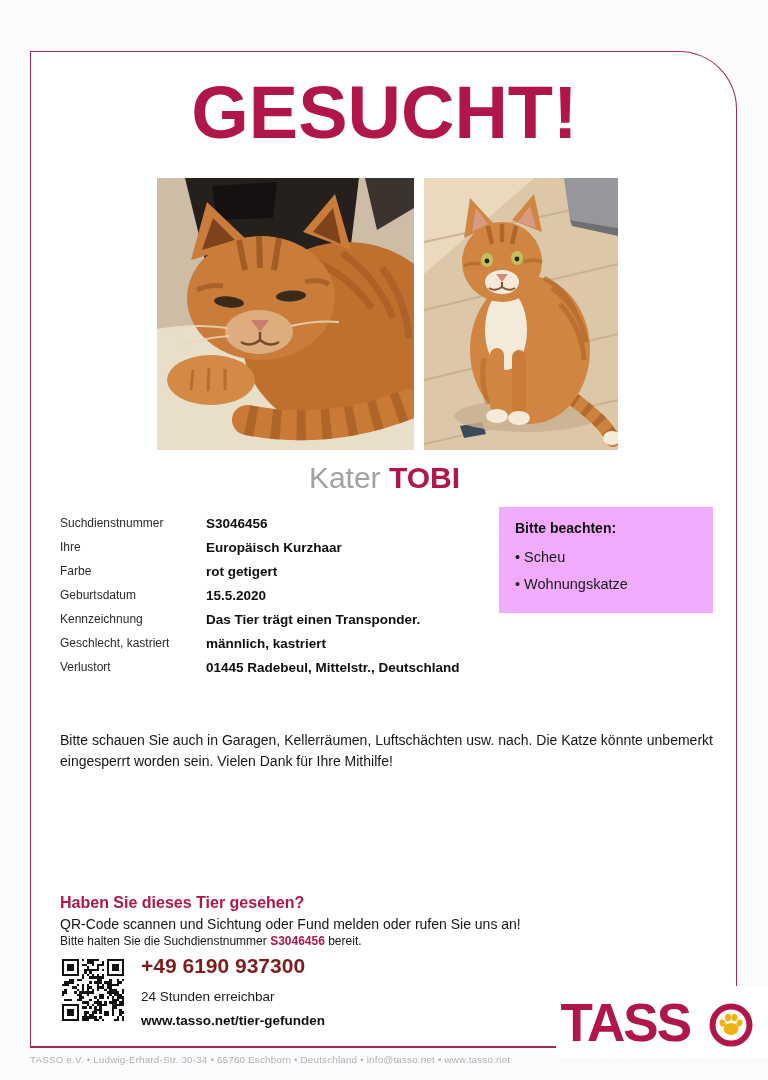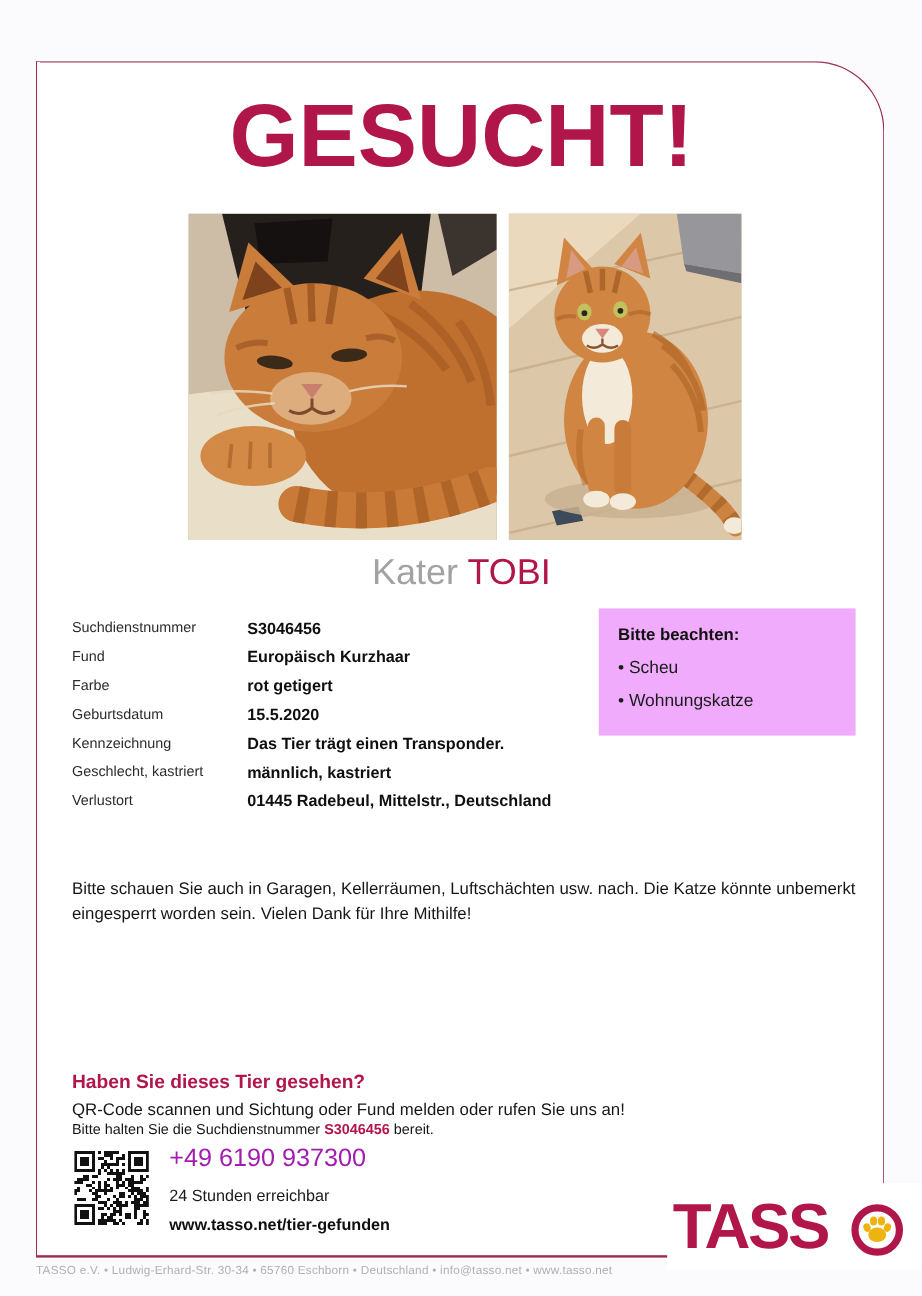--- a/index.html
+++ b/index.html
@@ -33,21 +33,21 @@
   .photo{position:absolute;top:178px;overflow:hidden;background:#d8c7b0;}
   .photo1{left:157px;width:257px;height:272px;}
   .photo2{left:424px;width:194px;height:272px;}
   .photo svg{display:block;}
 
   .pet-name{
     position:absolute;left:30px;top:460px;width:709px;
     text-align:center;font-size:30px;line-height:1.2;
   }
   .pet-name .prefix{color:#a2a2a2;font-weight:400;}
-  .pet-name .name{color:#b0164a;font-weight:400;}
+  .pet-name .name{color:#b0164a;font-weight:700;}
 
   .details{position:absolute;left:60px;top:515px;width:435px;}
   .detail-row{display:flex;align-items:flex-start;margin-bottom:6.5px;}
   .detail-label{
     width:146px;flex:0 0 146px;font-size:12px;color:#2b2b2b;line-height:17px;
   }
   .detail-value{
     font-size:13.5px;font-weight:700;color:#0f0f0f;line-height:17.5px;
     max-width:265px;
   }
@@ -70,21 +70,21 @@
     position:absolute;left:60px;top:894px;
     font-size:16px;font-weight:700;color:#b0164a;
   }
   .contact-line1{position:absolute;left:60px;top:916px;font-size:14px;color:#161616;}
   .contact-line2{position:absolute;left:60px;top:934px;font-size:12px;color:#161616;}
   .contact-line2 .sd-number{font-weight:700;color:#b0164a;}
 
   .qr{position:absolute;left:62px;top:959px;width:62px;height:62px;}
   .qr svg{display:block;width:100%;height:100%;shape-rendering:crispEdges;}
 
-  .phone{position:absolute;left:141px;top:954px;font-size:21px;font-weight:400;color:#a21caf;}
+  .phone{position:absolute;left:141px;top:954px;font-size:21px;font-weight:700;color:#7f1d1d;}
   .availability{position:absolute;left:141px;top:989px;font-size:13.5px;color:#1a1a1a;}
   .site-url{position:absolute;left:141px;top:1013px;font-size:13.5px;font-weight:700;color:#0f0f0f;}
 
   .logo{
     position:absolute;left:556px;top:986px;width:212px;height:72px;
     background:#fff;
     display:flex;align-items:center;justify-content:flex-end;
     padding-right:14px;box-sizing:border-box;gap:17px;
   }
   .logo-text{
@@ -197,21 +197,21 @@
     <span> </span>
     <span class="name">TOBI</span>
   </div>
 
   <div class="details">
     <div class="detail-row">
       <div class="detail-label">Suchdienstnummer</div>
       <div class="detail-value">S3046456</div>
     </div>
     <div class="detail-row">
-      <div class="detail-label">Fund</div>
+      <div class="detail-label">Ihre</div>
       <div class="detail-value">Europäisch Kurzhaar</div>
     </div>
     <div class="detail-row">
       <div class="detail-label">Farbe</div>
       <div class="detail-value">rot getigert</div>
     </div>
     <div class="detail-row">
       <div class="detail-label">Geburtsdatum</div>
       <div class="detail-value">15.5.2020</div>
     </div>

